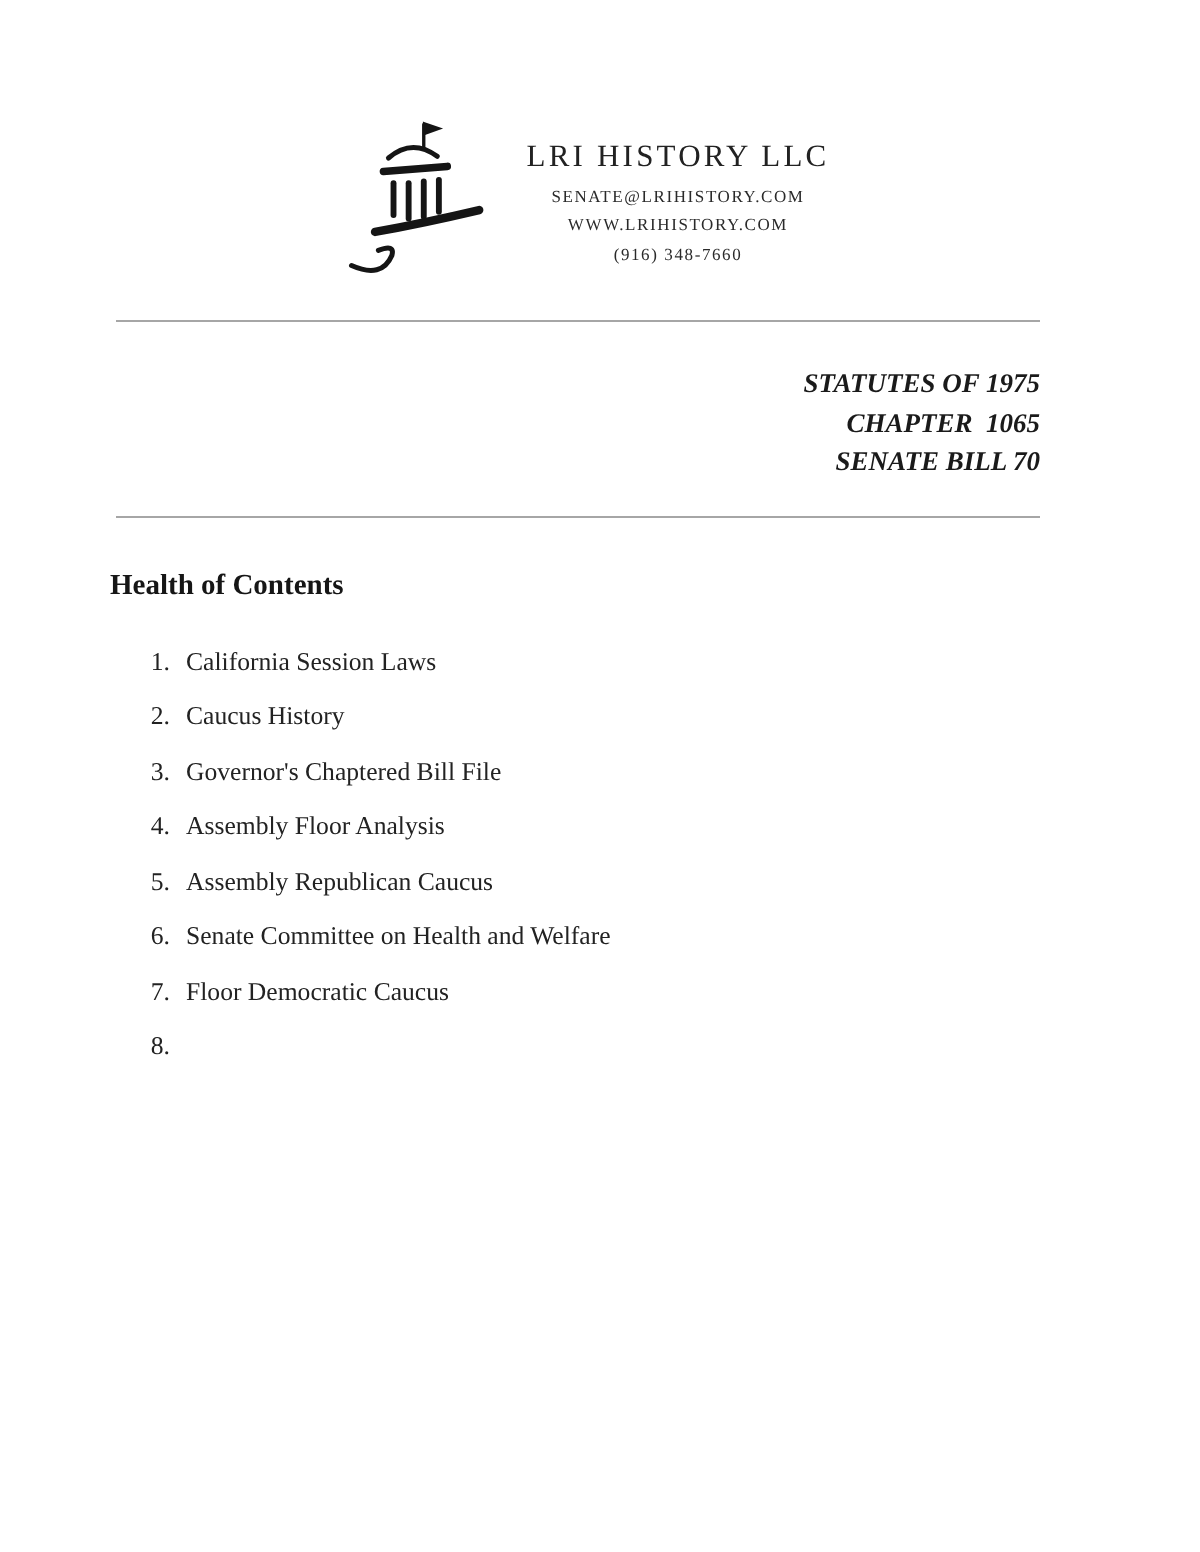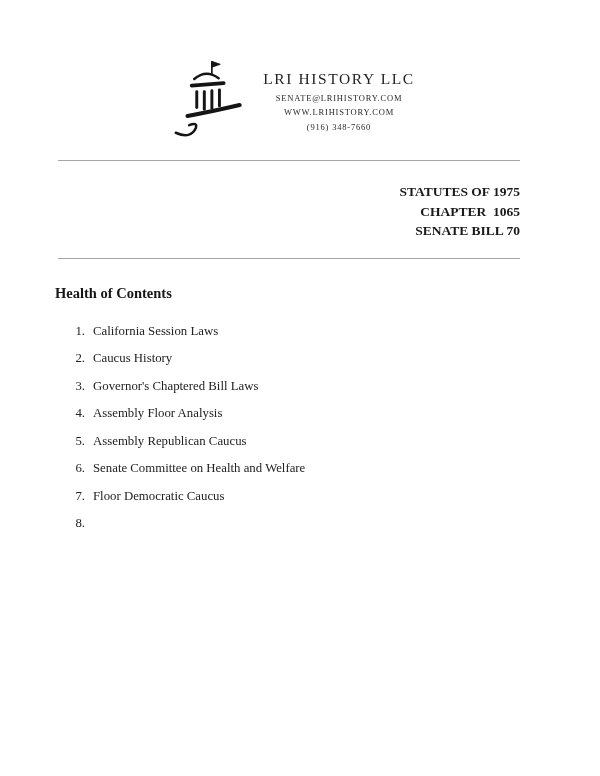--- a/index.html
+++ b/index.html
@@ -19,21 +19,21 @@
   .company { font-size: 15.5px; letter-spacing: 1.6px; color: #222; }
   .contact { font-size: 8.5px; letter-spacing: 0.8px; margin-top: 4.5px; color: #2a2a2a; }
 
   
   .rule { border: none; border-top: 1px solid #a6a6a6; margin: 0 80px 0 58px; height: 0; }
   .rule1 { margin-top: 18px; }
   .rule2 { margin-top: 17px; }
 
   
   .ref { text-align: right; margin: 21px 80px 0 0; font-weight: bold; font-size: 13.5px; line-height: 19.5px; color: #1a1a1a; }
-  .ref div { white-space: pre; }
+  .ref div { white-space: pre; font-style: italic; }
 
   
   .toc-title { font-weight: bold; font-size: 14.5px; margin: 26px 0 0 55px; color: #161616; }
   .toc-list { margin: 22px 0 0 68px; }
   .toc-item { display: flex; font-size: 12.8px; margin-bottom: 12.5px; color: #222; }
   .toc-num { width: 17px; text-align: right; flex: 0 0 auto; }
   .toc-label { margin-left: 8px; }
 </style>
 </head>
 <body>
@@ -79,21 +79,21 @@
       <div class="toc-item">
         <span class="toc-num">1.</span>
         <span class="toc-label">California Session Laws</span>
       </div>
       <div class="toc-item">
         <span class="toc-num">2.</span>
         <span class="toc-label">Caucus History</span>
       </div>
       <div class="toc-item">
         <span class="toc-num">3.</span>
-        <span class="toc-label">Governor's Chaptered Bill Laws</span>
+        <span class="toc-label">Governor's Chaptered Bill File</span>
       </div>
       <div class="toc-item">
         <span class="toc-num">4.</span>
         <span class="toc-label">Assembly Floor Analysis</span>
       </div>
       <div class="toc-item">
         <span class="toc-num">5.</span>
         <span class="toc-label">Assembly Republican Caucus</span>
       </div>
       <div class="toc-item">

